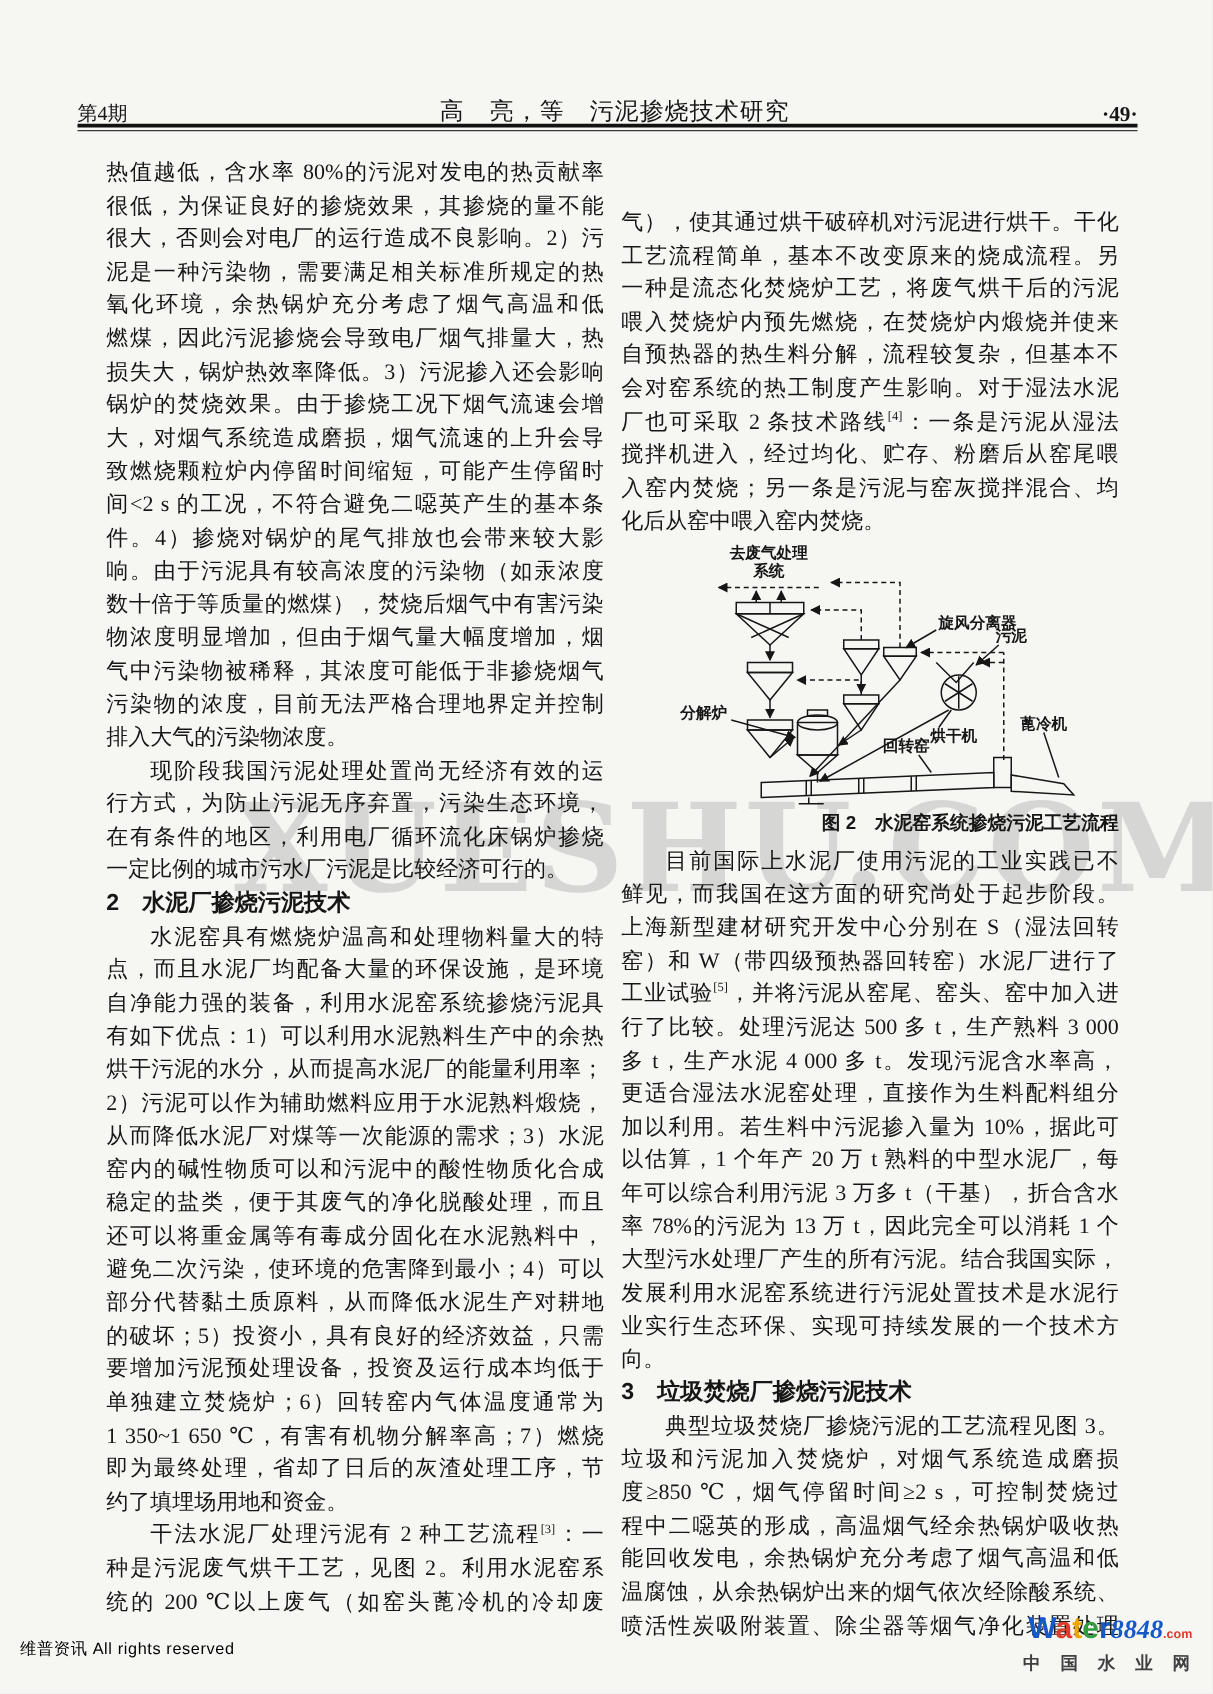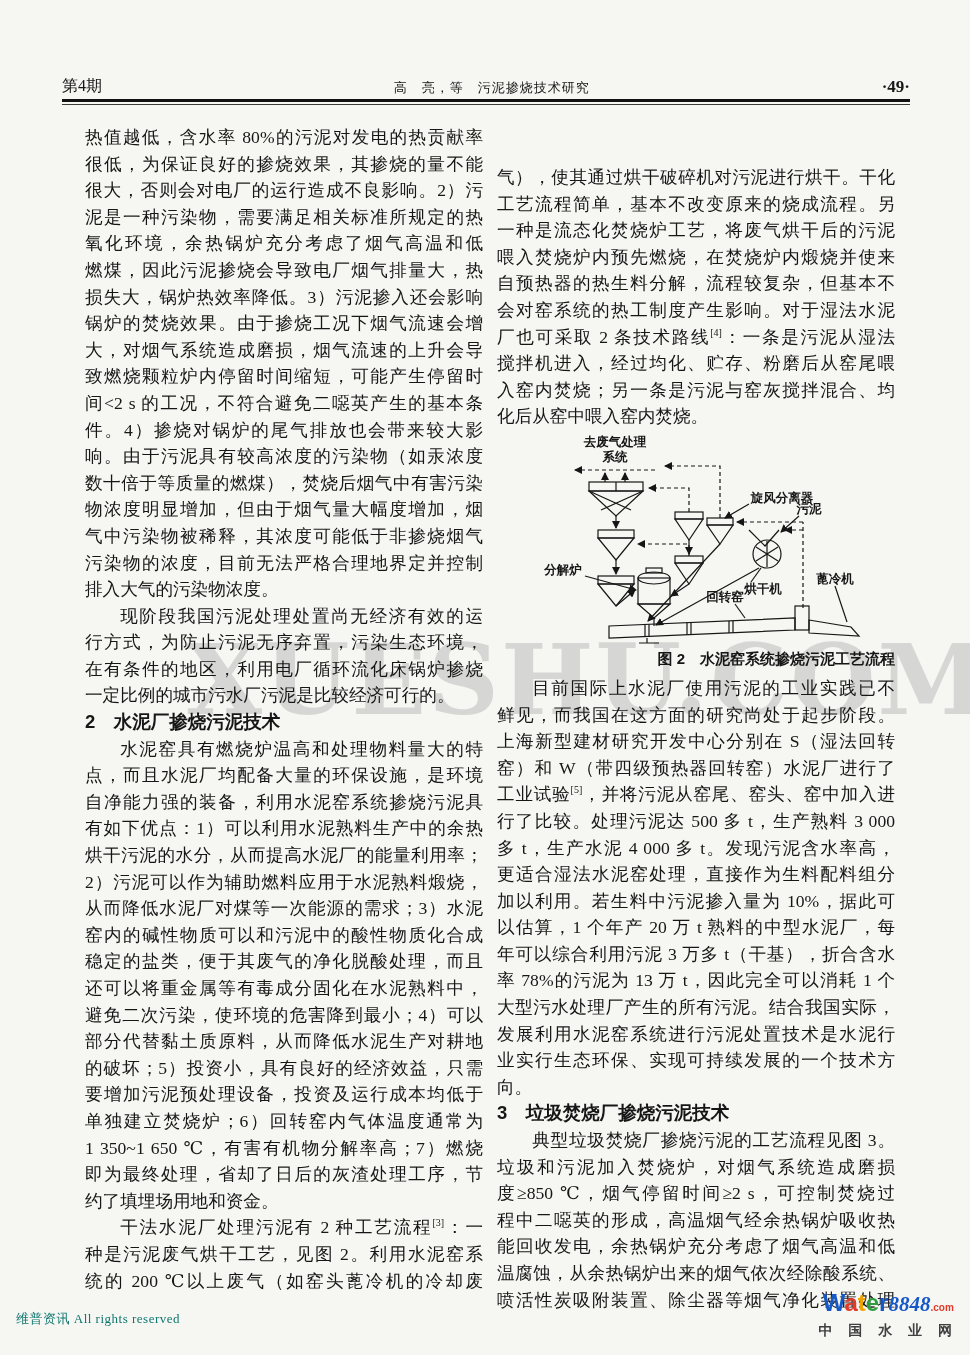--- a/index.html
+++ b/index.html
@@ -4,21 +4,21 @@
 <style>
   html,body{margin:0;padding:0;background:#e8e8e6;}
   .page{
     position:relative;width:970px;height:1355px;margin:0 auto;
     background:#f6f6f3;overflow:hidden;
     font-family:"Liberation Serif","DejaVu Serif",serif;color:#161616;
   }
   
   .header{position:absolute;top:76px;left:62px;width:848px;display:flex;
     justify-content:space-between;align-items:flex-end;font-size:16px;}
-  .header .h-center{font-size:13px;letter-spacing:1px;}
+  .header .h-center{font-size:19px;letter-spacing:1px;}
   .header .h-right{font-weight:bold;font-size:17px;}
   .rule-thick{position:absolute;top:99px;left:62px;width:848px;height:2.5px;background:#121212;}
   .rule-thin{position:absolute;top:104px;left:62px;width:848px;height:1px;background:#3a3a3a;}
   
   .watermark{position:absolute;top:622px;left:186px;z-index:0;
     font-family:"DejaVu Serif",serif;font-size:98px;font-weight:bold;
     color:rgba(60,60,60,0.17);letter-spacing:2px;white-space:nowrap;}
   
   .col{position:absolute;top:124px;width:398px;z-index:2;font-size:17.6px;}
   .col-left{left:85px;}
@@ -31,22 +31,22 @@
   sup{font-size:10px;line-height:0;}
   
   .figure{width:398px;margin:2px 0 4px 0;}
   .figure svg{display:block;}
   .fig-caption{height:24px;line-height:24px;text-align:right;
     font-family:"Liberation Sans","DejaVu Sans",sans-serif;font-weight:bold;font-size:15px;}
   .diagram-text{font-family:"Liberation Sans","DejaVu Sans",sans-serif;
     font-size:12.5px;font-weight:bold;fill:#161616;}
   
   .footer-copyright{position:absolute;left:16px;top:1310px;z-index:2;
-    font-family:Liberation Serif, serif;
-    font-size:13px;color:#0f766e;letter-spacing:.5px;}
+    font-family:Liberation Sans, sans-serif;
+    font-size:13px;color:#000000;letter-spacing:.5px;}
   .logo{position:absolute;right:12px;top:1290px;z-index:2;
     font-family:"Liberation Sans","DejaVu Sans",sans-serif;text-align:center;}
   .logo-row1{white-space:nowrap;line-height:26px;}
   #logo-word span{font-weight:bold;font-size:24px;}
   #logo-digits{font-style:italic;font-size:21px;font-weight:bold;font-family:"Liberation Serif",serif;}
   #logo-dotcom{font-size:10px;font-weight:bold;vertical-align:baseline;}
   #logo-site{font-size:14px;font-weight:bold;letter-spacing:6px;line-height:18px;}
 </style>
 </head>
 <body>

